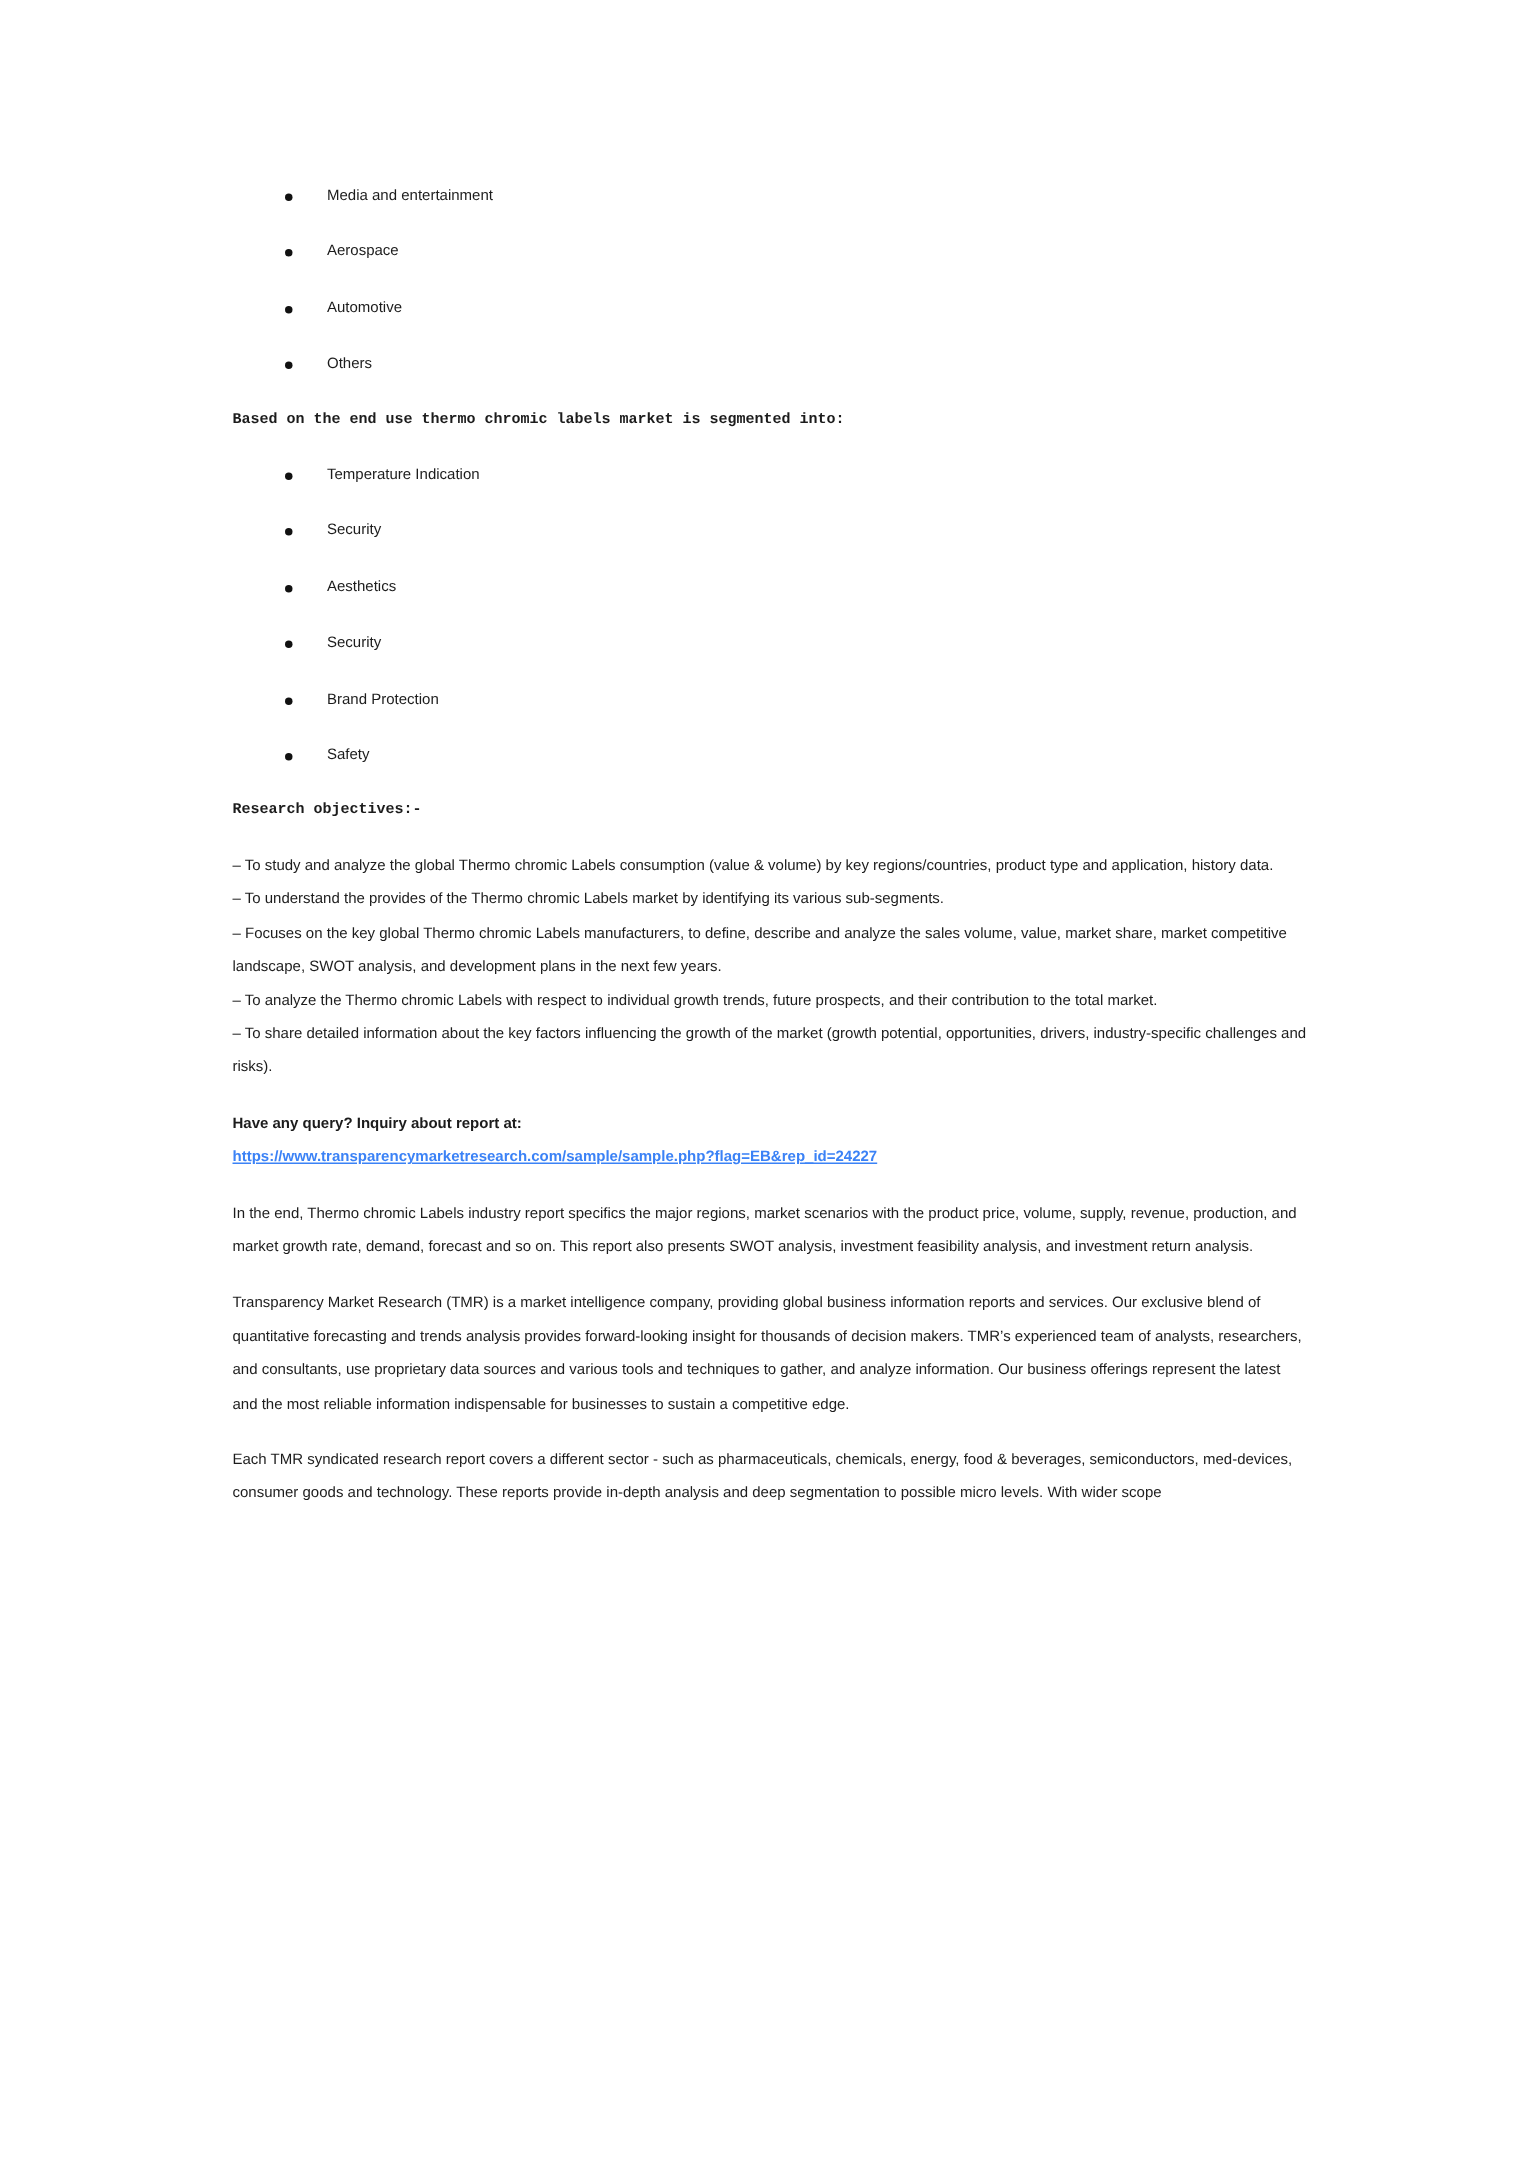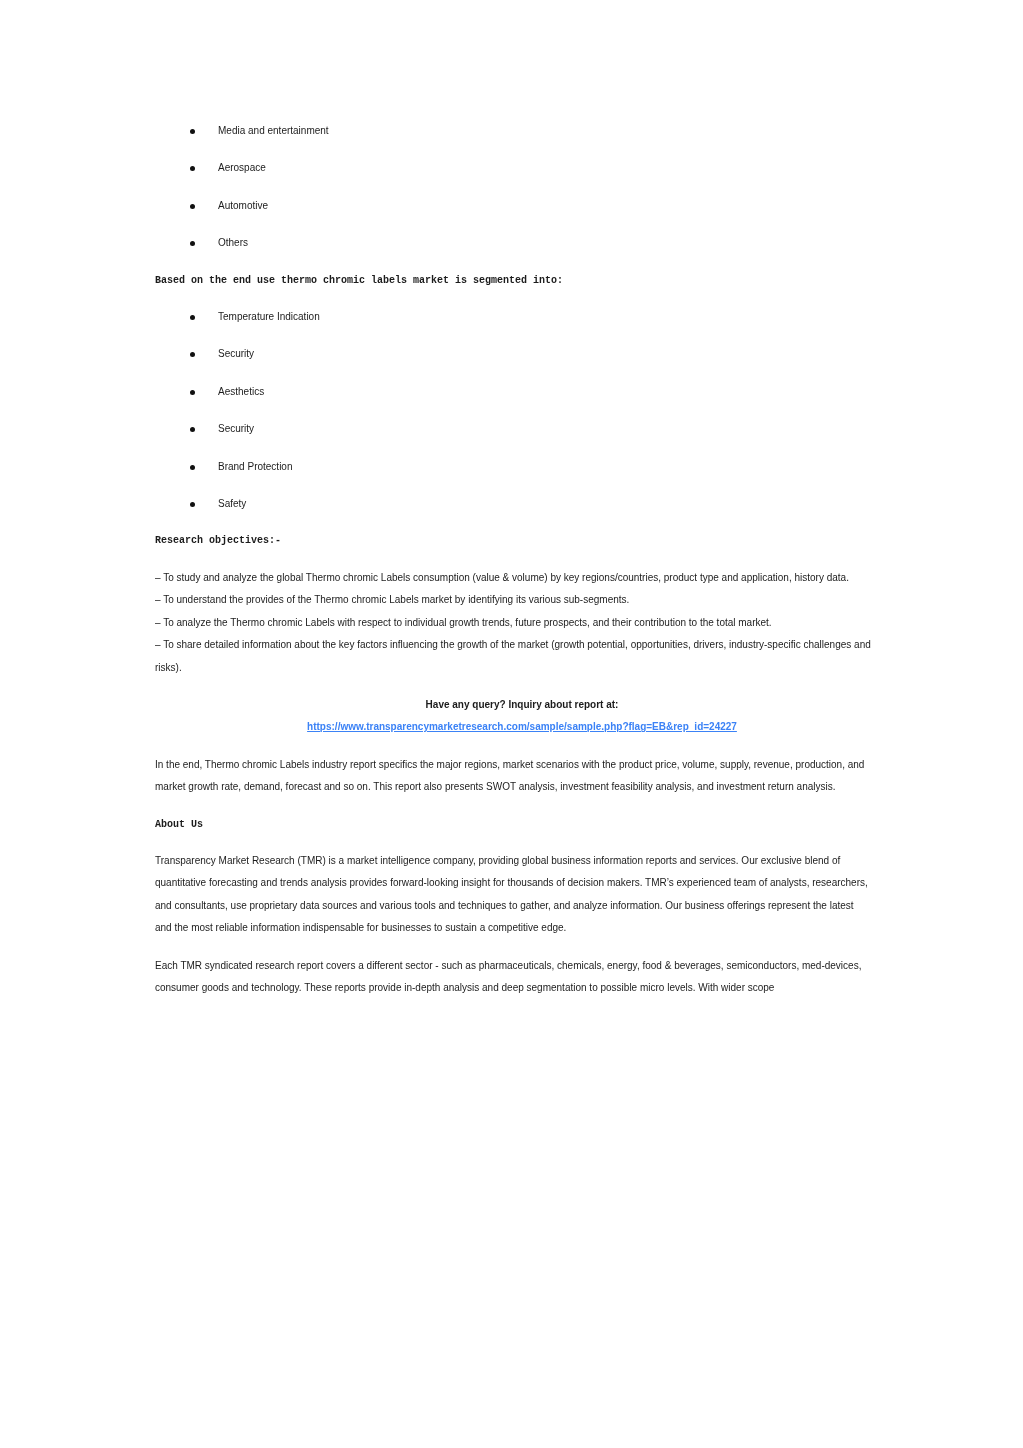--- a/index.html
+++ b/index.html
@@ -47,22 +47,21 @@
   .para {
     margin: 0 0 15px 0;
   }
   .obj-line {
     margin: 0;
   }
   .objectives {
     margin: 0 0 15px 0;
   }
   .query-block {
-    margin: 0 0 15px 16px;
-    text-align: center;
+    margin: 0 0 15px 0;
   }
   .query-heading {
     font-weight: bold;
   }
   a.report-link {
     font-weight: bold;
     color: #3b82f6;
     text-decoration: underline;
     word-break: break-all;
   }
@@ -118,30 +117,30 @@
       <span class="bullet"></span>
       <span class="bullet-text">Safety</span>
     </div>
   </div>
 
   <div class="heading">Research objectives:-</div>
 
   <div class="objectives">
     <div class="obj-line">– To study and analyze the global Thermo chromic Labels consumption (value &amp; volume) by key regions/countries, product type and application, history data.</div>
     <div class="obj-line">– To understand the provides of the Thermo chromic Labels market by identifying its various sub-segments.</div>
+    <div class="obj-line">– Focuses on the key global Thermo chromic Labels manufacturers, to define, describe and analyze the sales volume, value, market share, market competitive landscape, SWOT analysis, and development plans in the next few years.</div>
     <div class="obj-line">– To analyze the Thermo chromic Labels with respect to individual growth trends, future prospects, and their contribution to the total market.</div>
     <div class="obj-line">– To share detailed information about the key factors influencing the growth of the market (growth potential, opportunities, drivers, industry-specific challenges and risks).</div>
   </div>
 
   <div class="query-block">
     <div class="query-heading">Have any query? Inquiry about report at:</div>
     <a class="report-link" href="#">https://www.transparencymarketresearch.com/sample/sample.php?flag=EB&amp;rep_id=24227</a>
   </div>
 
   <p class="para">In the end, Thermo chromic Labels industry report specifics the major regions, market scenarios with the product price, volume, supply, revenue, production, and market growth rate, demand, forecast and so on. This report also presents SWOT analysis, investment feasibility analysis, and investment return analysis.</p>
 
-  <div class="heading">About Us</div>
 
   <p class="para">Transparency Market Research (TMR) is a market intelligence company, providing global business information reports and services. Our exclusive blend of quantitative forecasting and trends analysis provides forward-looking insight for thousands of decision makers. TMR’s experienced team of analysts, researchers, and consultants, use proprietary data sources and various tools and techniques to gather, and analyze information. Our business offerings represent the latest and the most reliable information indispensable for businesses to sustain a competitive edge.</p>
 
   <p class="para">Each TMR syndicated research report covers a different sector - such as pharmaceuticals, chemicals, energy, food &amp; beverages, semiconductors, med-devices, consumer goods and technology. These reports provide in-depth analysis and deep segmentation to possible micro levels. With wider scope</p>
 
 </div>
 
 </body></html>

